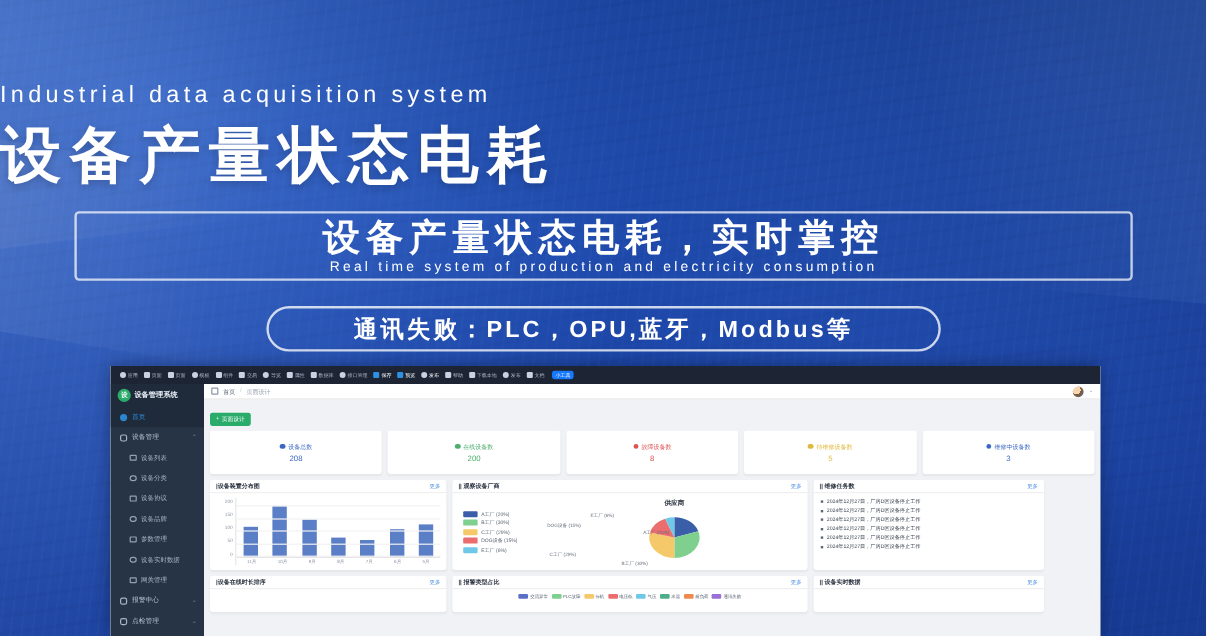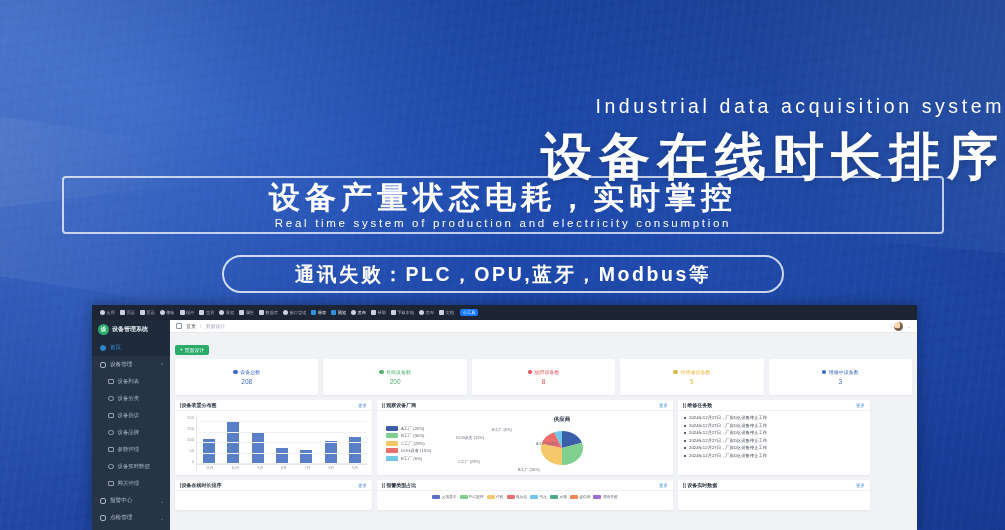--- a/index.html
+++ b/index.html
@@ -37,21 +37,21 @@
     background:linear-gradient(250deg, rgba(140,190,255,.16), rgba(140,190,255,0) 65%);
     transform:skewY(5deg);
   }
   #hero-shape-c {
     position:absolute; left:0; top:140px; width:300px; height:160px;
     background:linear-gradient(80deg, rgba(255,255,255,.07), rgba(255,255,255,0) 60%);
     transform:skewY(9deg);
   }
 
   
-  .hero-head { position:absolute; width:100%; text-align:right; z-index:5;margin-top:27px; }
+  .hero-head { position:absolute; width:100%; text-align:left; z-index:5; }
   #eyebrow {
     top:68px;
     font-size:19.5px; letter-spacing:3.6px; color:#ffffff; font-weight:400;
   }
   #main-title {
     top:96px;
     font-size:51px; font-weight:bold; color:#ffffff; letter-spacing:7px;
     text-shadow:0 2px 7px rgba(0,0,0,.20);
   }
 
@@ -226,21 +226,21 @@
 <body>
 
 <div id="hero-bg">
   <div id="hero-texture"></div>
   <div id="hero-shape-a"></div>
   <div id="hero-shape-b"></div>
   <div id="hero-shape-c"></div>
 </div>
 
 <div class="hero-head" id="eyebrow">Industrial data acquisition system</div>
-<div class="hero-head" id="main-title">设备在线时长排序</div>
+<div class="hero-head" id="main-title">设备产量状态电耗</div>
 
 <div id="subtitle-box">
   <div id="subtitle-cn">设备产量状态电耗，实时掌控</div>
   <div id="subtitle-en">Real time system of production and electricity consumption</div>
 </div>
 
 <div id="protocol-pill">
   <span id="protocol-text">通讯失败：PLC，OPU,蓝牙，Modbus等</span>
 </div>
 

